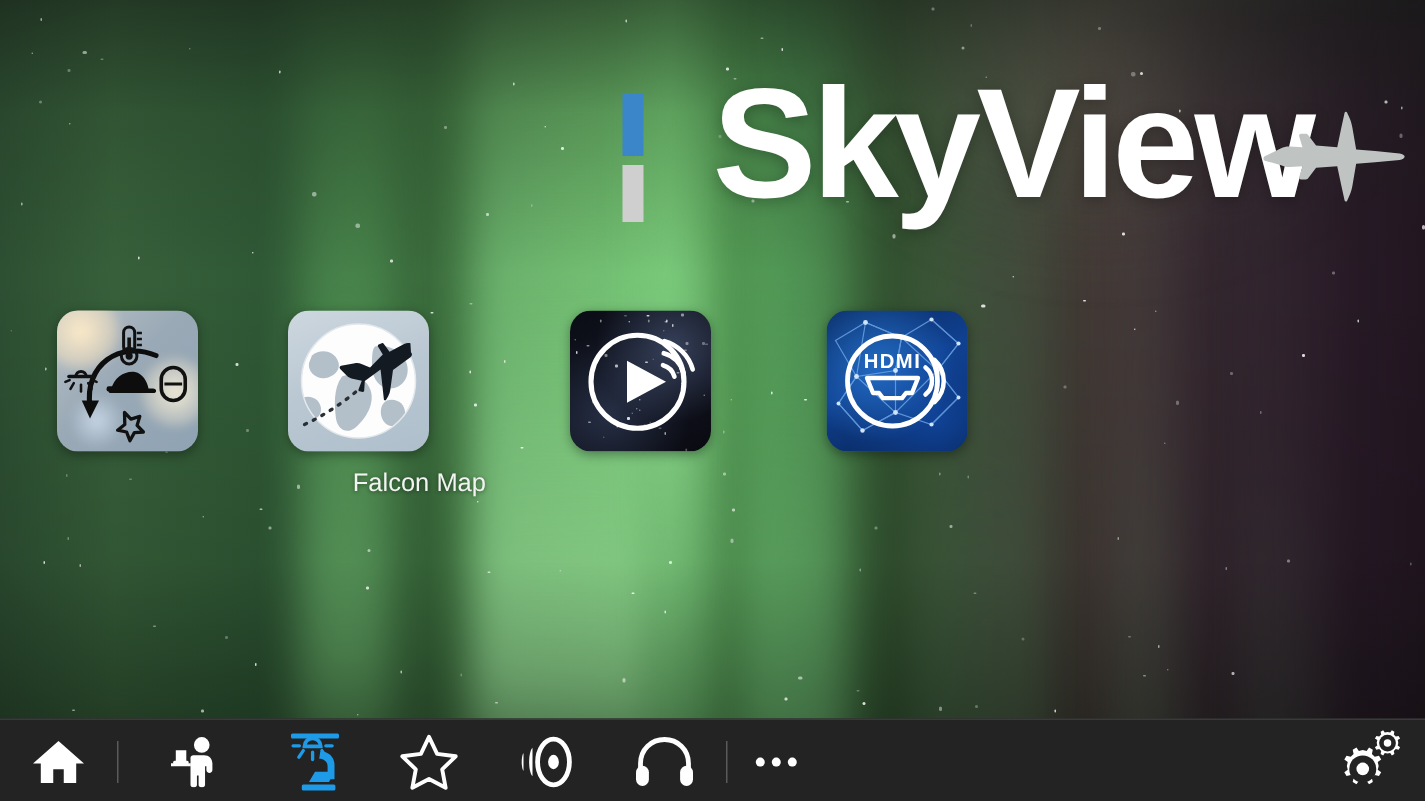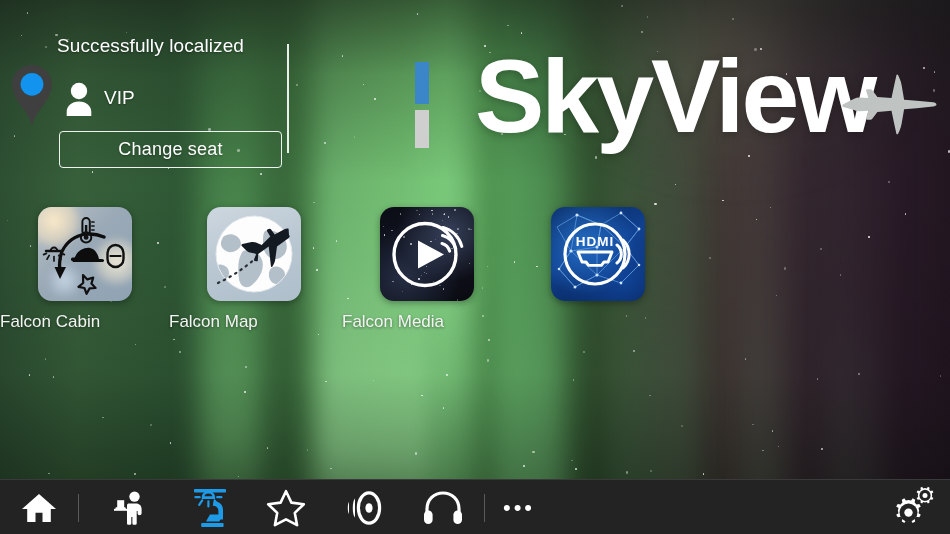--- a/index.html
+++ b/index.html
@@ -139,21 +139,21 @@
     font-family: "Liberation Sans", sans-serif;
     text-shadow: 0 2px 10px rgba(0,0,0,.25);
   }
   .brand-plane { position: absolute; left: 425px; top: 26px; width: 100px; height: 64px; }
 
   
   .apps {
     position: absolute; left: 0; top: 207px;
     width: 950px; height: 130px;
   }
-  .app { position: absolute; width: 170px; text-align: left; cursor: pointer; }
+  .app { position: absolute; width: 170px; text-align: right; cursor: pointer; }
   .app-icon {
     width: 94px; height: 94px;
     margin: 0 auto;
     border-radius: 14px;
     overflow: hidden;
     position: relative;
     box-shadow: 0 2px 7px rgba(0,0,0,.35);
   }
   .app-label {
     margin-top: 11px;
@@ -399,40 +399,20 @@
         <i style="left:13.61%;top:90.70%;opacity:0.30;width:1.6px;height:1.6px"></i>
         <i style="left:64.07%;top:55.10%;opacity:0.67;width:1.6px;height:1.6px"></i>
         <i style="left:62.62%;top:29.25%;opacity:0.53;width:2.4px;height:2.4px"></i>
         <i style="left:53.41%;top:4.59%;opacity:0.48;width:1.6px;height:1.6px"></i>
         <i style="left:17.27%;top:53.56%;opacity:0.32;width:1.6px;height:1.6px"></i>
         <i style="left:91.41%;top:44.22%;opacity:0.84;width:1.6px;height:1.6px"></i>
         <i style="left:44.32%;top:73.89%;opacity:0.84;width:1.6px;height:1.6px"></i>
       </div>
   </div>
 
-  <div class="status">
-
-    <div class="status-title">Successfully localized</div>
-
-    <svg class="pin" viewBox="0 0 44 62">
-      <path d="M22 1C10.9 1 2 9.6 2 20.4c0 8.2 5.3 16.2 9.9 22.6 3.9 5.4 7.6 9.8 9.1 17 .2.9 1.6.9 1.8 0 1.5-7.2 5.3-11.6 9.2-17C36.7 36.6 42 28.6 42 20.4 42 9.6 33.1 1 22 1z" fill="#3f3f3f"></path>
-      <circle cx="22" cy="20.3" r="11.4" fill="#1193EE"></circle>
-    </svg>
-
-    <svg class="person-icon" viewBox="0 0 30 34">
-      <circle cx="15" cy="9" r="8.2" fill="#ffffff"></circle>
-      <path d="M15 19.4c-7.1 0-12.3 4.6-12.3 10.3V34h24.6v-4.3c0-5.7-5.2-10.3-12.3-10.3z" fill="#ffffff"></path>
-    </svg>
-
-    <div class="vip-label">VIP</div>
-
-    <button class="change-seat">Change seat</button>
-
-    <div class="status-divider"></div>
-  </div>
 
   <div class="brand">
     <div class="brand-bars">
       <span class="bar bar-blue" id="barBlue" style="background: rgb(58, 134, 200);"></span>
       <span class="bar bar-gray" id="barGray" style="background: rgb(207, 207, 207);"></span>
     </div>
     <div class="brand-text">SkyView</div>
     <svg class="brand-plane" viewBox="0 0 100 64">
       <path d="M96.5 33.2c0 1.3-1.6 2.2-3.4 2.4l-16.4 1.6-12.6 1 -2.5 14.6c-.4 2.2-1 4.4-1.9 6.4l-1.6 3.6c-.3.8-1.5.7-1.7-.1l-2.3-10.5-2.6-12.4-14.1 1.1 -5.3 7c-.4.5-1 .8-1.6.8h-3.2c-.8 0-1.4-.8-1.2-1.6l2.2-7.3 -8.4.5c-2 .1-4-.3-5.8-1.2L3.2 36.1c-1.2-.6-1.2-2.3 0-2.9l10.9-5.4c1.8-.9 3.8-1.3 5.8-1.2l8.4.5 -2.2-7.3c-.2-.8.4-1.6 1.2-1.6h3.2c.6 0 1.2.3 1.6.8l5.3 7 14.1 1.1 2.6-12.4L56.4 4.2c.2-.8 1.4-.9 1.7-.1l1.6 3.6c.9 2 1.5 4.2 1.9 6.4l2.5 14.6 12.6 1 16.4 1.6c1.8.2 3.4 1.1 3.4 2.4z" fill="#BFC4C2"></path>
     </svg>
@@ -469,24 +449,23 @@
 
           <path d="M36 53 C38 44, 46 40, 52 41 C57 42, 60 47, 61 52 L64 52 C66 52, 67 54, 65 55 L36 55 C34 55, 34 53.6, 36 53z" fill="#0d0d0d"></path>
           <rect x="33" y="50.5" width="9" height="3.6" rx="1.6" fill="#0d0d0d"></rect>
 
           <rect x="69.5" y="38" width="16" height="22" rx="8" fill="none" stroke="#111" stroke-width="2.4"></rect>
           <line x1="71.6" y1="49" x2="83.4" y2="49" stroke="#111" stroke-width="2"></line>
 
           <path d="M45 68 L49.3 72.4 L55.2 70.6 L53.4 76.6 L57.6 81 L51.6 81.4 L48.6 86.8 L46.4 81 L40.4 79.8 L45.2 76 Z" fill="none" stroke="#111" stroke-width="2.2" stroke-linejoin="round"></path>
         </svg>
       </div>
-      <div class="app-label">Falcon Cabin</div>
-    </div>
-
-    <div class="app" style="left:169px;">
+    </div>
+
+    <div class="app" style="left:154px;">
       <div class="app-icon">
         <div class="map-bg"></div>
         <svg viewBox="0 0 94 94" style="position:absolute;inset:0;width:100%;height:100%;">
           <defs>
             <clipPath id="globeClip">
                 <circle cx="47" cy="47" r="38"></circle>
               </clipPath>
           </defs>
           <circle cx="47" cy="47" r="38" fill="#fdfdfd"></circle>
           <g clip-path="url(#globeClip)" fill="#b3bfc9">
@@ -554,21 +533,20 @@
         <svg viewBox="0 0 94 94" style="position:absolute;inset:0;width:100%;height:100%;">
           <circle cx="45" cy="47.5" r="31" fill="none" stroke="#ffffff" stroke-width="3.4"></circle>
           <path d="M38 33.5 L64 47.5 L38 61.5 Z" fill="#ffffff"></path>
           <g fill="none" stroke="#ffffff" stroke-width="3.1" stroke-linecap="round">
             <path d="M62 36.5 a11 11 0 0 1 7.6 7.6"></path>
             <path d="M62.5 28.5 a19 19 0 0 1 13.2 13.2"></path>
             <path d="M63 20.5 a27 27 0 0 1 18.8 18.8"></path>
           </g>
         </svg>
       </div>
-      <div class="app-label">Falcon Media</div>
     </div>
 
     <div class="app" style="left:513px;">
       <div class="app-icon">
         <div class="source-bg"></div>
         <svg viewBox="0 0 94 94" style="position:absolute;inset:0;width:100%;height:100%;">
           <g stroke="#6fa8e8" stroke-width=".8" opacity=".8" fill="none">
             <path d="M6 20 L26 8 L50 18 L70 6 L88 22 L74 40 L88 58 L70 76 L46 68 L24 80 L8 62 L20 44 Z"></path>
             <path d="M26 8 L50 18 L46 40 L20 44 Z"></path>
             <path d="M50 18 L74 40 L46 68 L46 40 Z"></path>

